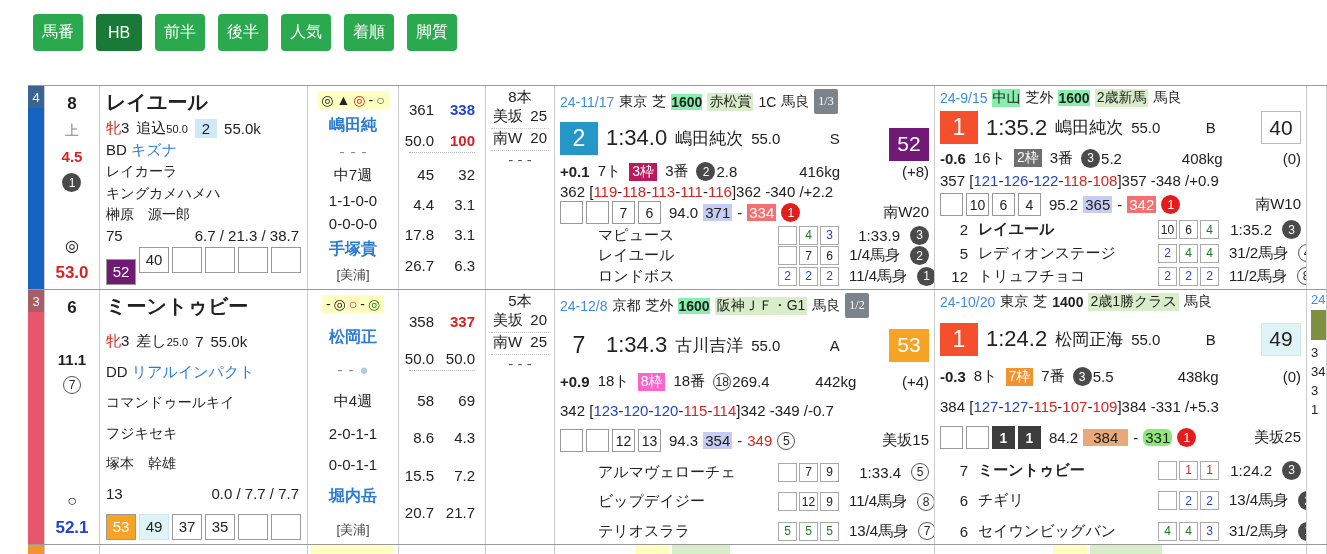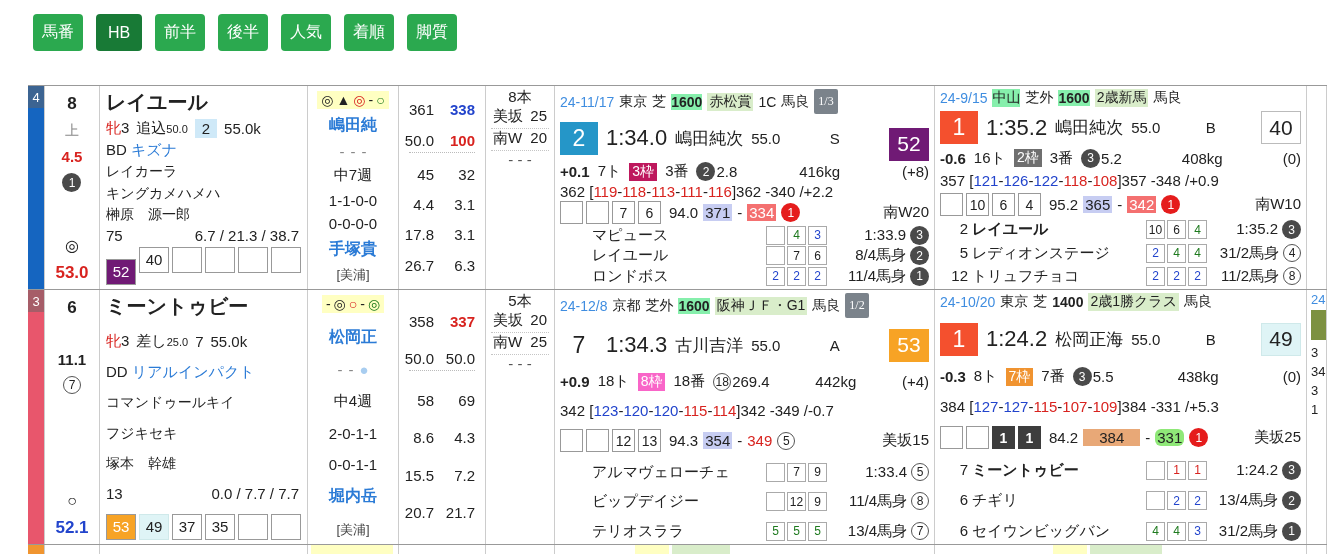--- a/index.html
+++ b/index.html
@@ -91,23 +91,23 @@
   .waku { color:#fff; padding:0 3px; font-size:14px; }
   .w2 { background:#6f6f6f; } .w3 { background:#be185d; } .w7 { background:#f09330; } .w8 { background:#f965c8; }
   .hw { margin-left:auto; } .chg { margin-left:auto; }
   .rl4 { white-space:nowrap; }
   .t-red { color:#d8231f; } .t-blue { color:#2244cc; } .t-green { color:#1e7a1e; } .t-ltblue { color:#a8cdf0; }
   .rl5 { display:flex; align-items:center; gap:5px; }
   .cboxes { display:flex; gap:3px; margin-right:3px; }
   .cbox { width:23px; height:23px; border:1px solid #999; display:inline-flex; align-items:center; justify-content:center; font-size:14px; background:#fff; }
   .bg-dark { background:#3d3d3d; color:#fff; border-color:#3d3d3d; font-weight:bold; }
   .bg-lav { background:#c7cdf2; padding:0 2px; } .bg-red2 { background:#f47070; color:#fff; padding:0 2px; }
-  .bg-tan { background:#e8a877; padding:0 16px; } .bg-grn { background:#8fe878; padding:0 2px;border-radius:6px; }
+  .bg-tan { background:#e8a877; padding:0 10px; } .bg-grn { background:#8fe878; padding:0 2px;border-radius:6px; }
   .rwork { margin-left:auto; }
-  .rival { display:flex; align-items:flex-start; gap:4px; padding-left:10px; }
+  .rival { display:flex; align-items:center; gap:10px; padding-left:10px; }
   .rno { width:18px; text-align:right; flex:none; }
   .rname { flex:0 0 170px; white-space:nowrap; overflow:hidden; }
   .rboxes { display:flex; gap:2px; }
   .rbox { width:19px; height:19px; border:1px solid #aaa; display:inline-flex; align-items:center; justify-content:center; font-size:12px; background:#fff; }
   .rres { margin-left:auto; text-align:right; white-space:nowrap; }
   .circ { display:inline-flex; width:19px; height:19px; border-radius:50%; align-items:center; justify-content:center; font-size:12px; flex:none; }
   .circ.f { background:#4a4a4a; color:#fff; }
   .circ.r { background:#e51c1c; color:#fff; }
   .circ.o { border:1px solid #555; width:18px; height:18px; background:#fff; }
   .popwrap { display:inline-flex; align-items:center; gap:1px; }
@@ -300,21 +300,21 @@
           <span class="circ f">3</span>
         </div>
         <div class="rival">
           <span class="rno"></span>
           <span class="rname">レイユール</span>
           <span class="rboxes">
               <span class="rbox"></span>
               <span class="rbox">7</span>
               <span class="rbox">6</span>
             </span>
-          <span class="rres">8/4馬身</span>
+          <span class="rres">1/4馬身</span>
           <span class="circ f">2</span>
         </div>
         <div class="rival">
           <span class="rno"></span>
           <span class="rname">ロンドボス</span>
           <span class="rboxes">
               <span class="rbox t-blue">2</span>
               <span class="rbox t-blue">2</span>
               <span class="rbox t-blue">2</span>
             </span>

